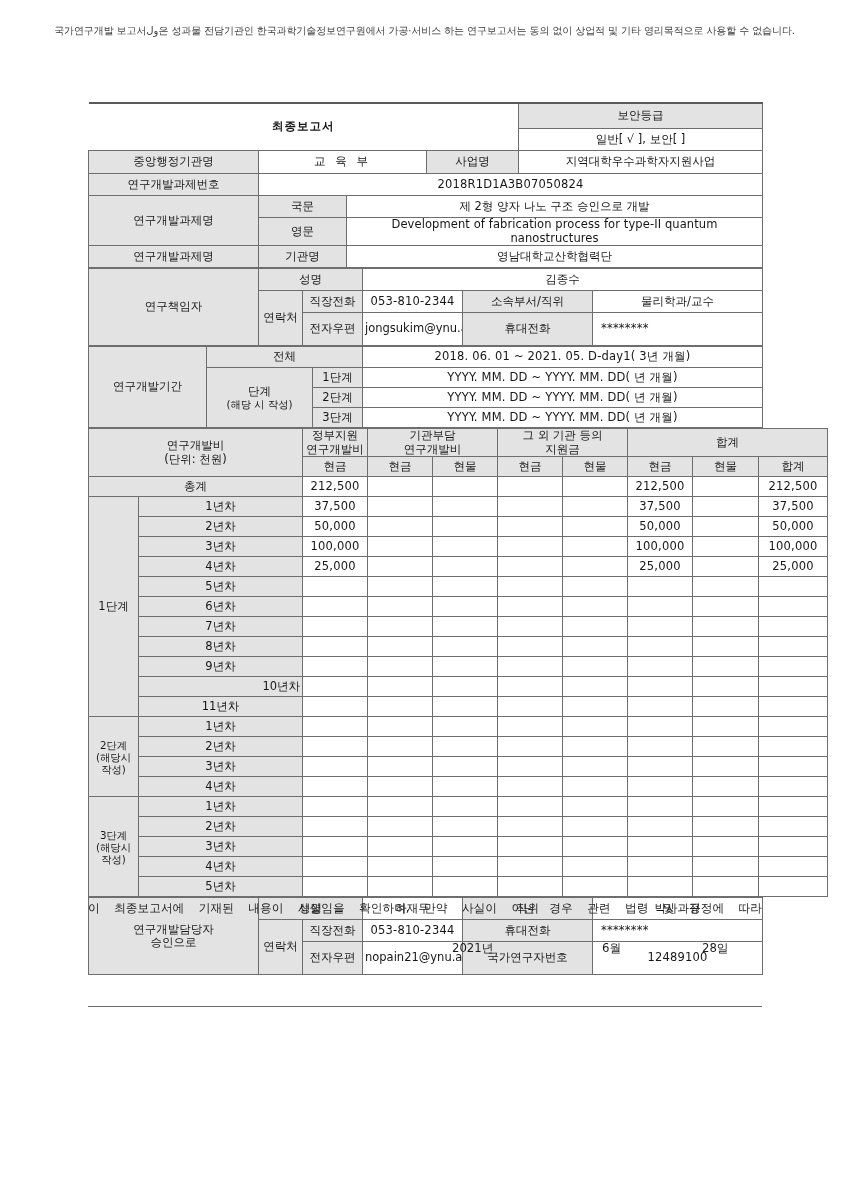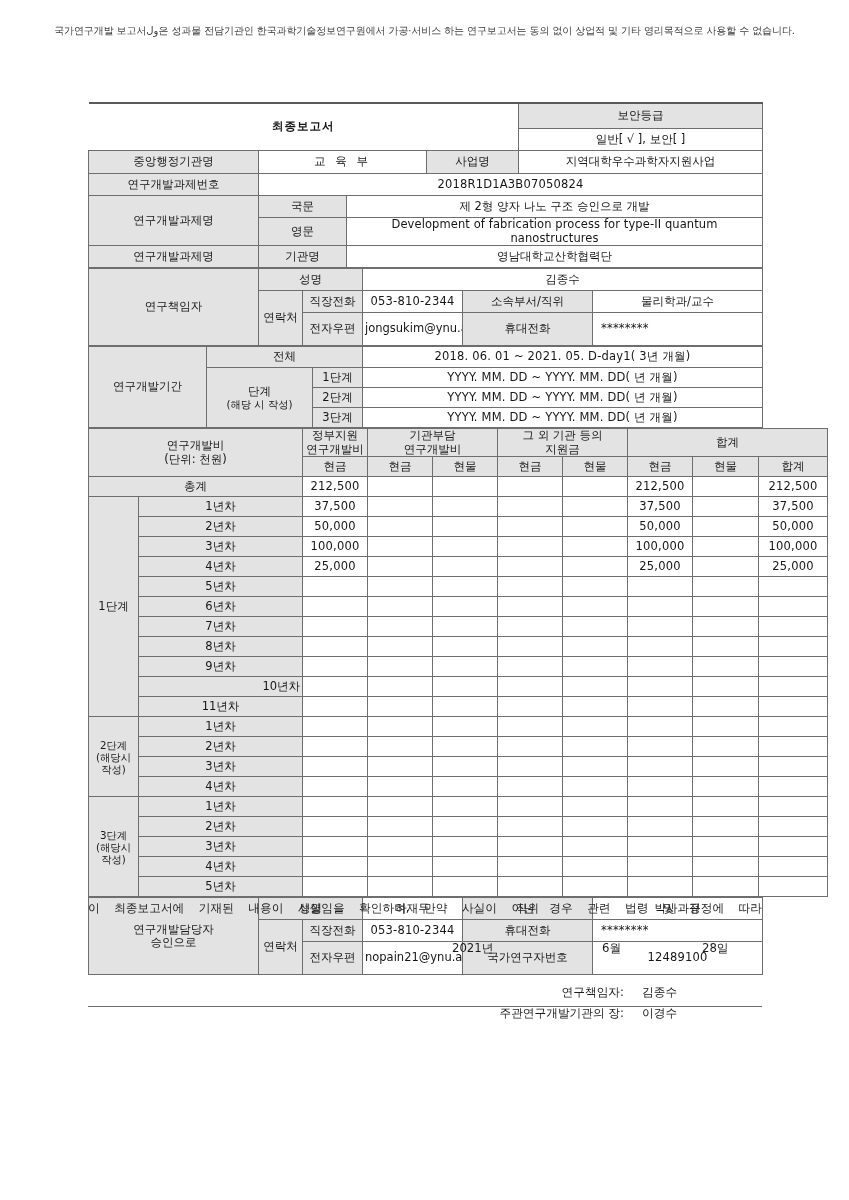--- a/index.html
+++ b/index.html
@@ -605,27 +605,17 @@
 
   </div>
 
   <div class="declaration">
     <div class="decl-line l1">이 최종보고서에 기재된 내용이 사실임을 확인하며, 만약 사실이 아닌 경우 관련 법령 및 규정에 따라</div>
 
     <div class="date-row">
       <span class="d-y">2021년</span><span class="d-m">6월</span><span class="d-d">28일</span>
     </div>
 
-    <div class="sign-block">
-      <div class="sign-row">
-        <div class="sign-label">연구책임자:</div>
-        <div class="sign-name">김종수</div>
-      </div>
-      <div class="sign-row">
-        <div class="sign-label">주관연구개발기관의 장:</div>
-        <div class="sign-name">이경수</div>
-      </div>
-    </div>
   </div>
 
   <div class="hr-bottom"></div>
 
 </div>
 
 </body></html>

